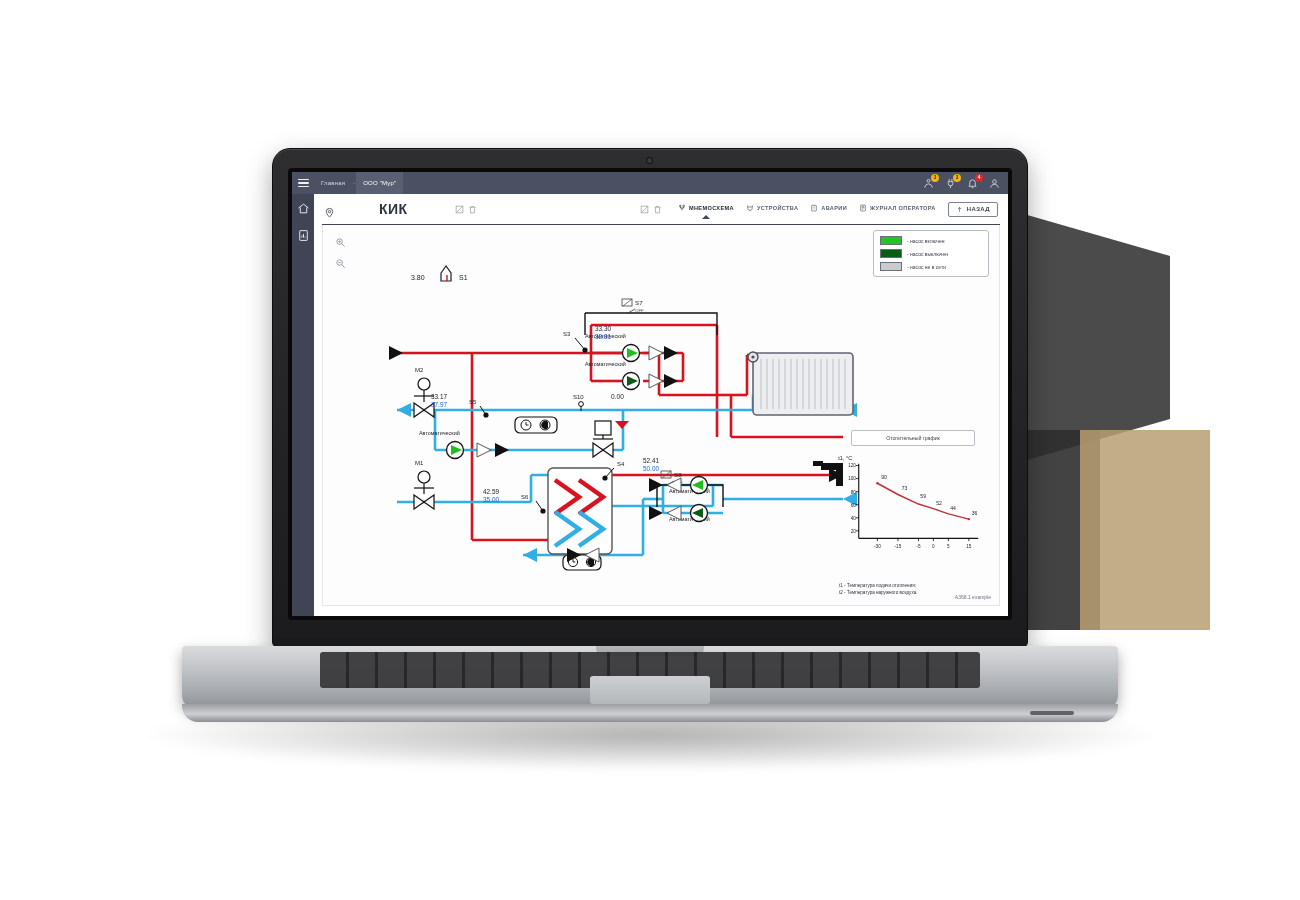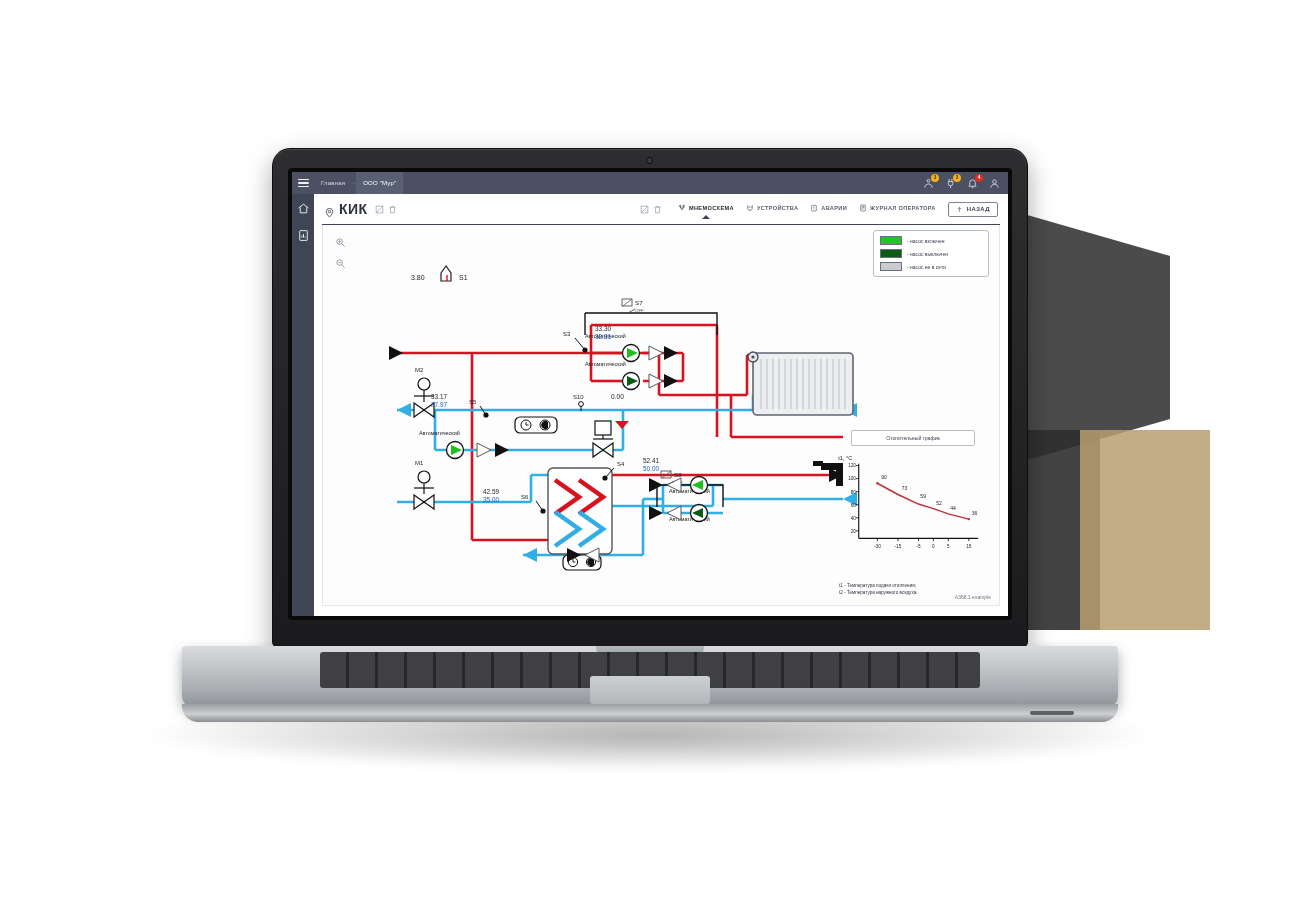--- a/index.html
+++ b/index.html
@@ -118,21 +118,21 @@
     position:absolute; left:0; top:22px; width:22px; height:422px;
     background:#3f4555; display:flex; flex-direction:column; align-items:center;
     padding-top:8px; gap:14px;
   }
   .sb-ico { width:13px; height:13px; color:#e6e9ef; cursor:pointer; }
   .sb-ico svg { display:block; width:13px; height:13px; }
 
   
   .page-header {
     position:absolute; left:22px; top:22px; width:694px; height:30px;
-    background:#fff; display:flex; align-items:center; padding:0 10px;
+    background:#fff; display:flex; align-items:center; padding:0 10px;gap:40px;
   }
   .loc-pin { width:11px; height:11px; color:#3d4150; }
   .page-title {
     font-size:14px; font-weight:bold; color:#2e3340; margin-left:4px; letter-spacing:.5px;
   }
   .hdr-mini { display:flex; gap:4px; margin-left:7px; }
   .mini-ico { width:9px; height:9px; color:#9aa0ae; cursor:pointer; }
   .mini-ico svg { width:9px; height:9px; display:block; }
 
   .tabs { margin-left:auto; display:flex; align-items:center; gap:12px; }

